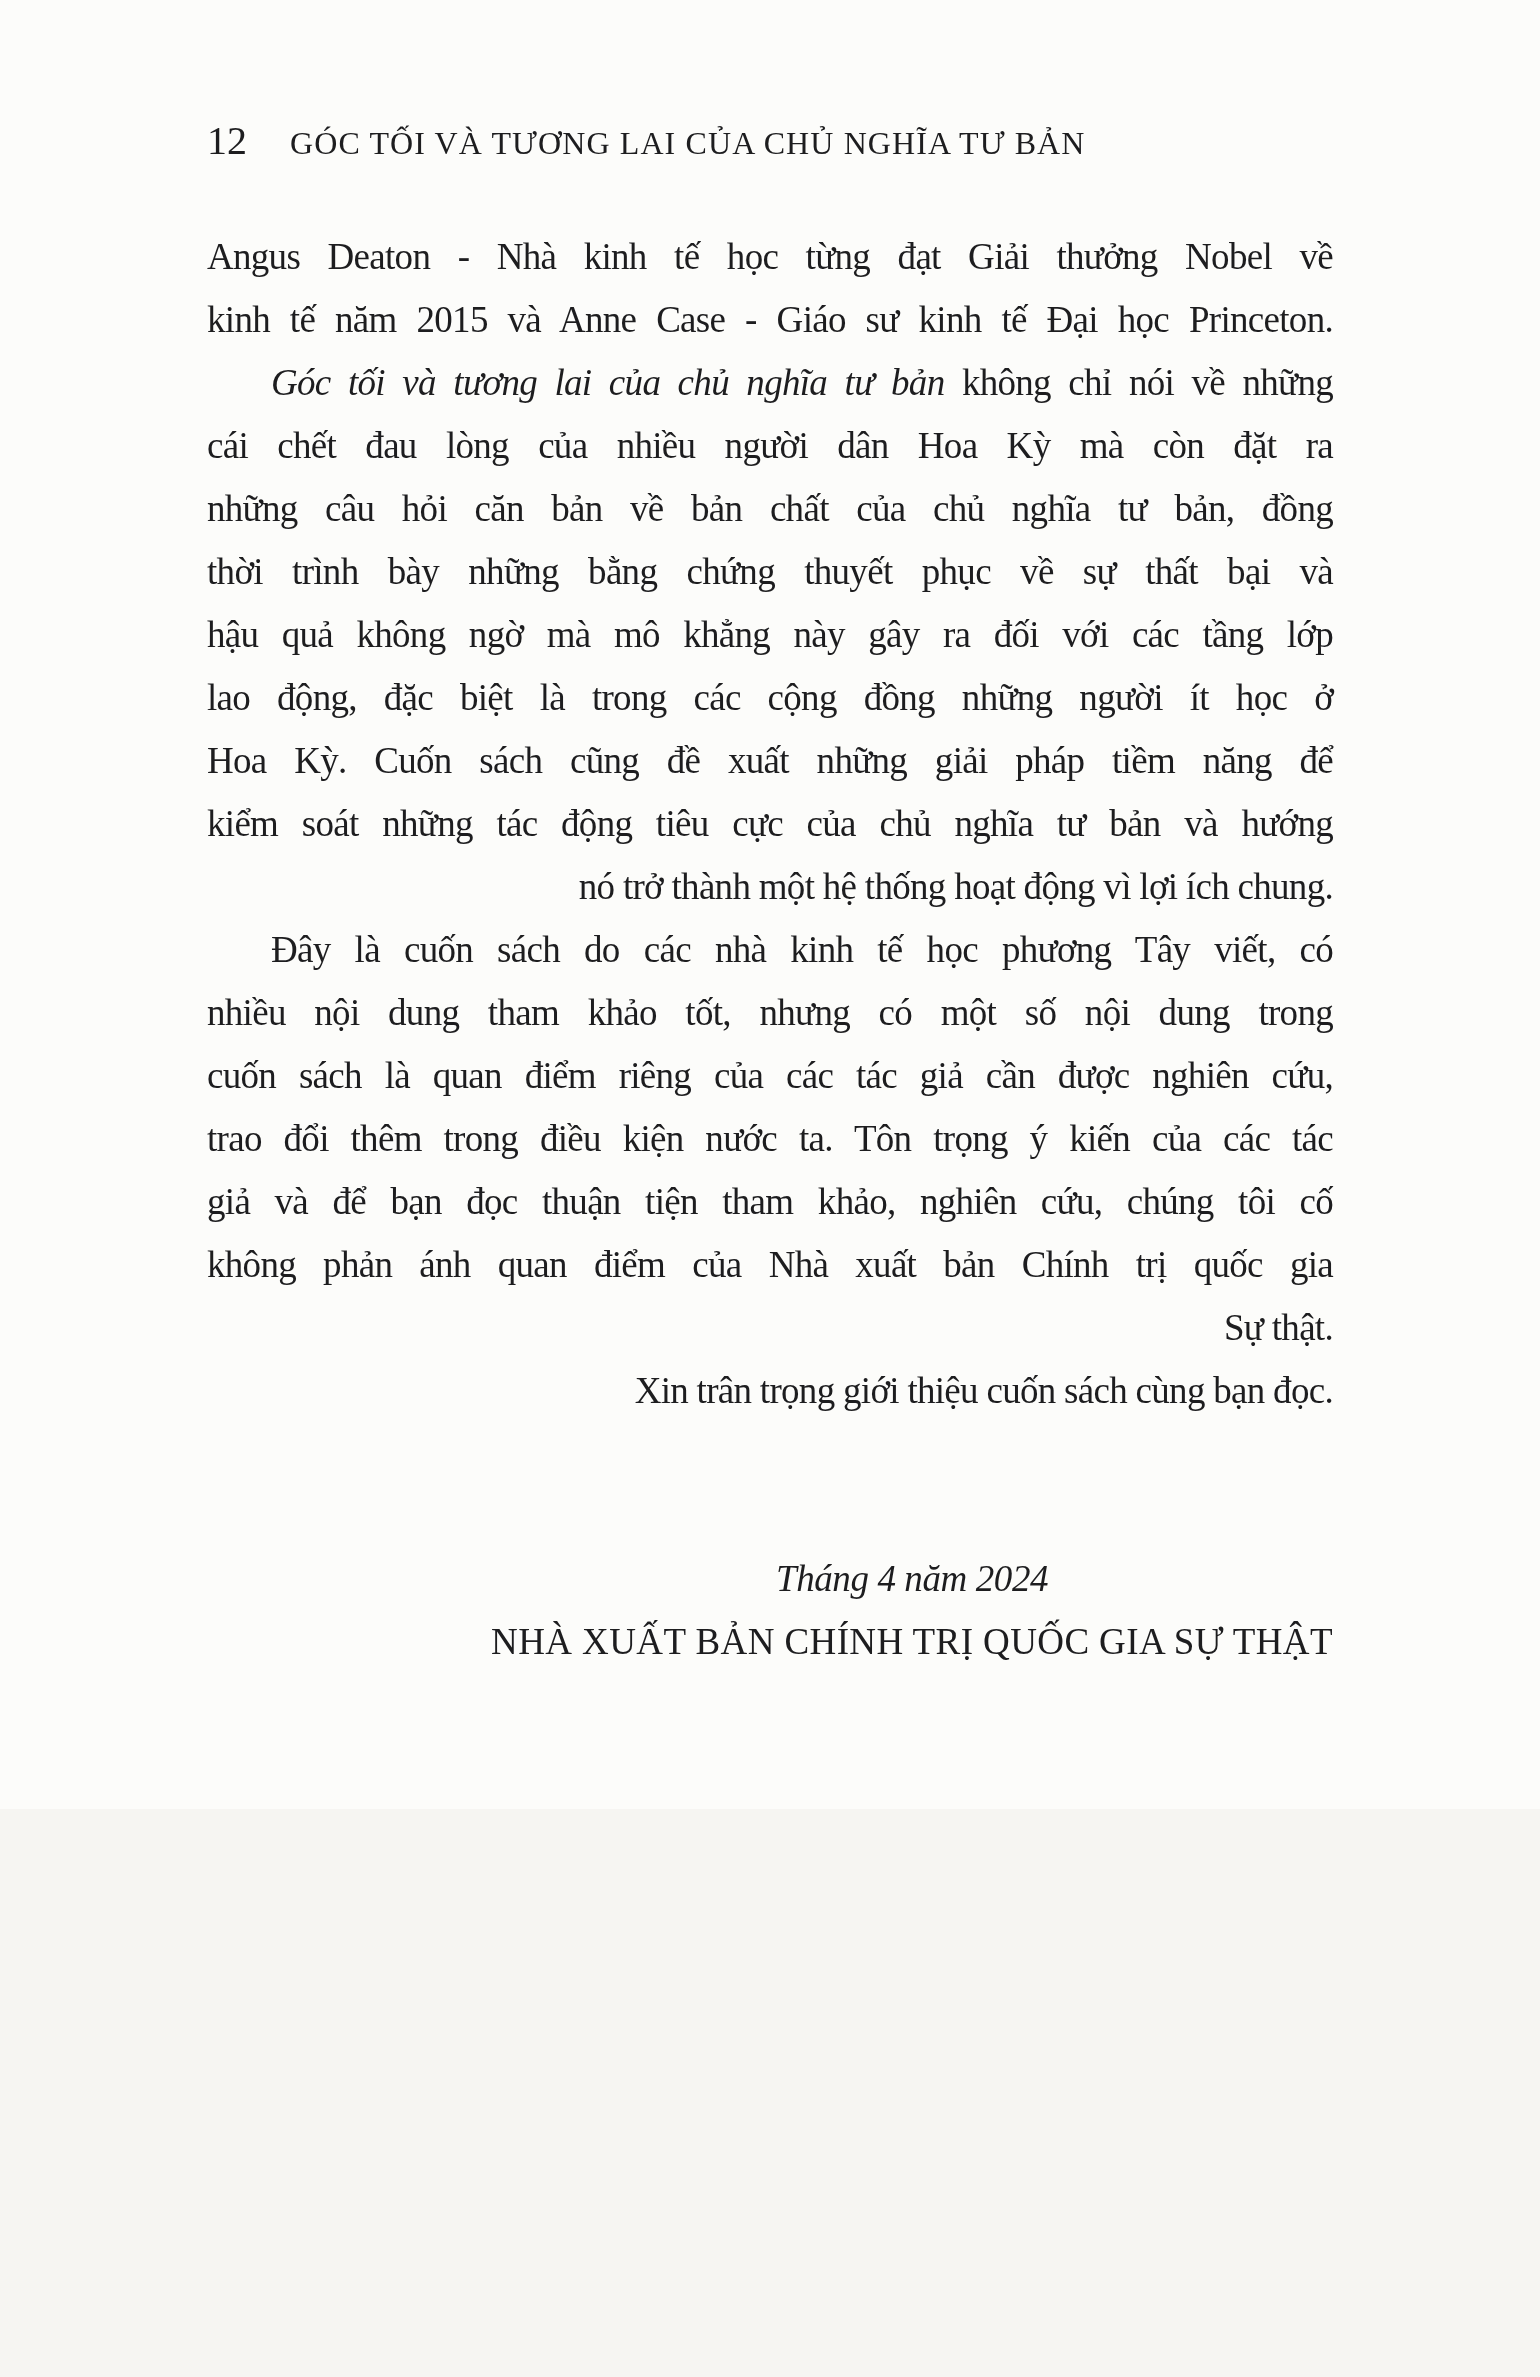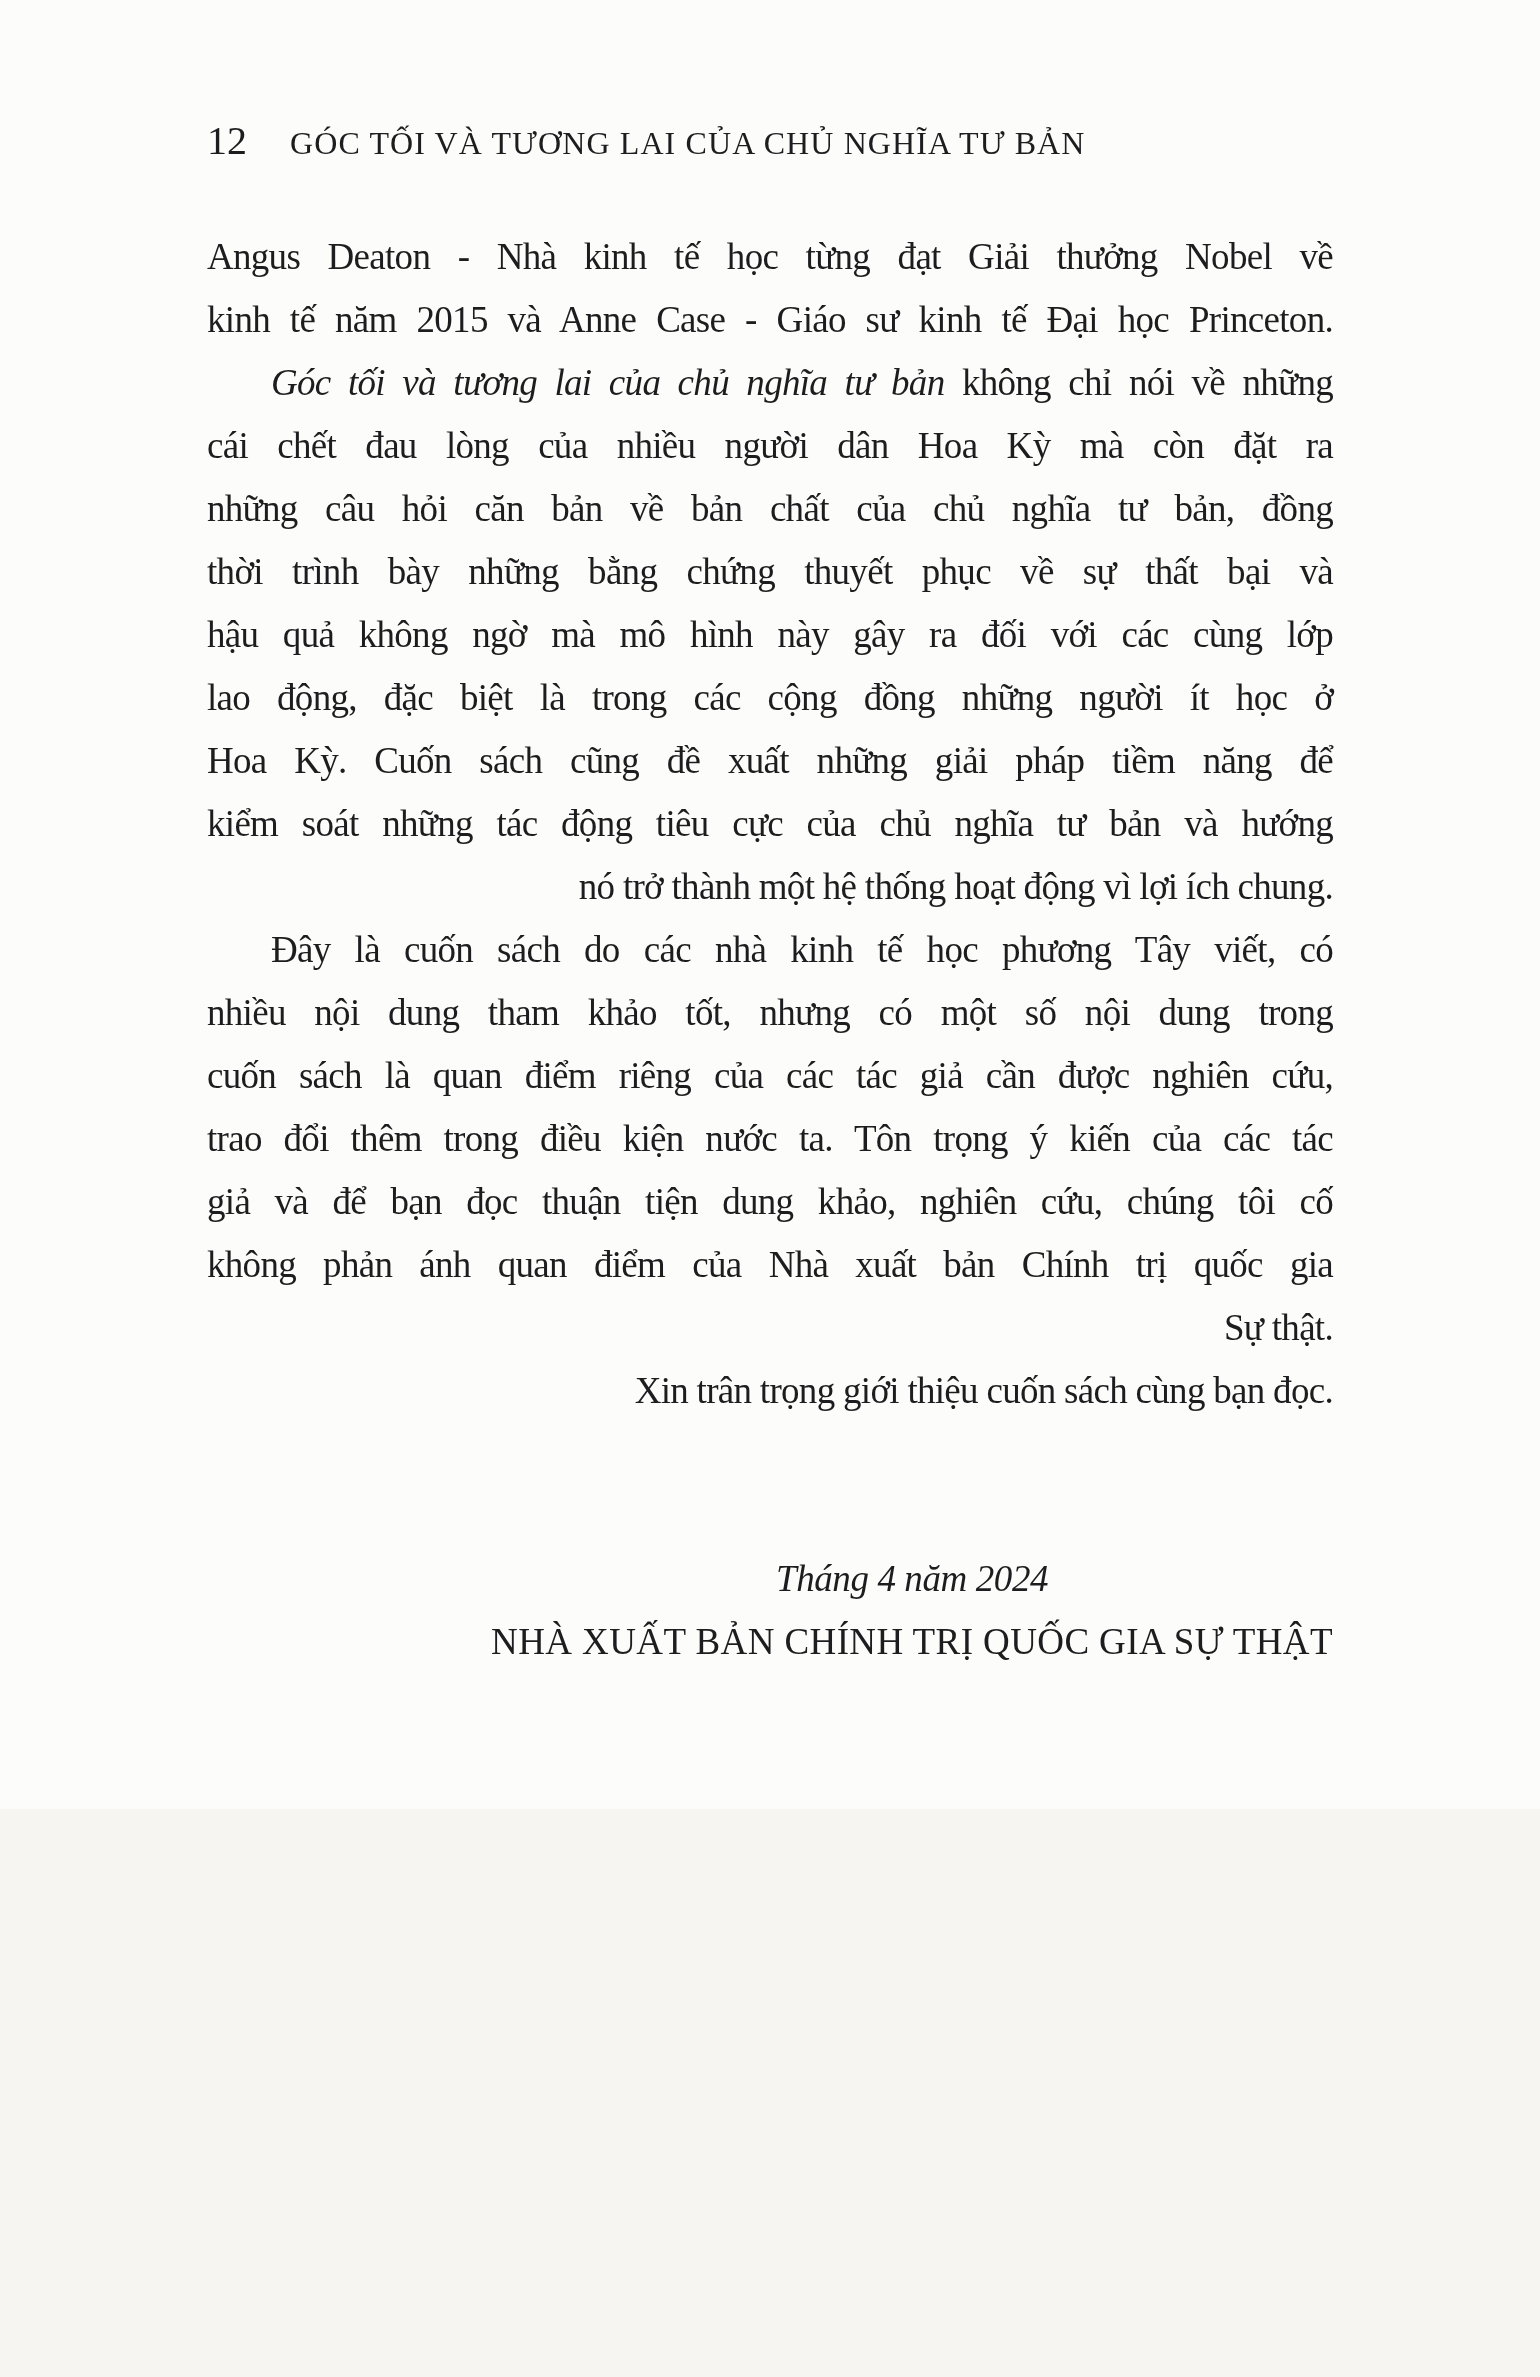--- a/index.html
+++ b/index.html
@@ -92,30 +92,30 @@
     <span class="running-title">GÓC TỐI VÀ TƯƠNG LAI CỦA CHỦ NGHĨA TƯ BẢN</span>
   </div>
 
   <div class="body-text">
       <div class="line j"><span>Angus Deaton - Nhà kinh tế học từng đạt Giải thưởng Nobel về</span></div>
       <div class="line j"><span>kinh tế năm 2015 và Anne Case - Giáo sư kinh tế Đại học Princeton.</span></div>
       <div class="line j ind"><em>Góc tối và tương lai của chủ nghĩa tư bản</em><span> không chỉ nói về những</span></div>
       <div class="line j"><span>cái chết đau lòng của nhiều người dân Hoa Kỳ mà còn đặt ra</span></div>
       <div class="line j"><span>những câu hỏi căn bản về bản chất của chủ nghĩa tư bản, đồng</span></div>
       <div class="line j"><span>thời trình bày những bằng chứng thuyết phục về sự thất bại và</span></div>
-      <div class="line j"><span>hậu quả không ngờ mà mô hình này gây ra đối với các cùng lớp</span></div>
+      <div class="line j"><span>hậu quả không ngờ mà mô khẳng này gây ra đối với các tầng lớp</span></div>
       <div class="line j"><span>lao động, đặc biệt là trong các cộng đồng những người ít học ở</span></div>
       <div class="line j"><span>Hoa Kỳ. Cuốn sách cũng đề xuất những giải pháp tiềm năng để</span></div>
       <div class="line j"><span>kiểm soát những tác động tiêu cực của chủ nghĩa tư bản và hướng</span></div>
       <div class="line"><span>nó trở thành một hệ thống hoạt động vì lợi ích chung.</span></div>
       <div class="line j ind"><span>Đây là cuốn sách do các nhà kinh tế học phương Tây viết, có</span></div>
       <div class="line j"><span>nhiều nội dung tham khảo tốt, nhưng có một số nội dung trong</span></div>
       <div class="line j"><span>cuốn sách là quan điểm riêng của các tác giả cần được nghiên cứu,</span></div>
       <div class="line j"><span>trao đổi thêm trong điều kiện nước ta. Tôn trọng ý kiến của các tác</span></div>
-      <div class="line j"><span>giả và để bạn đọc thuận tiện dung khảo, nghiên cứu, chúng tôi cố</span></div>
+      <div class="line j"><span>giả và để bạn đọc thuận tiện tham khảo, nghiên cứu, chúng tôi cố</span></div>
       <div class="line j"><span>không phản ánh quan điểm của Nhà xuất bản Chính trị quốc gia</span></div>
       <div class="line"><span>Sự thật.</span></div>
       <div class="line ind"><span>Xin trân trọng giới thiệu cuốn sách cùng bạn đọc.</span></div>
     </div>
 
   <div class="signature-block">
     <div class="signature-date">Tháng 4 năm 2024</div>
     <div class="publisher-name">NHÀ XUẤT BẢN CHÍNH TRỊ QUỐC GIA SỰ THẬT</div>
   </div>
 

